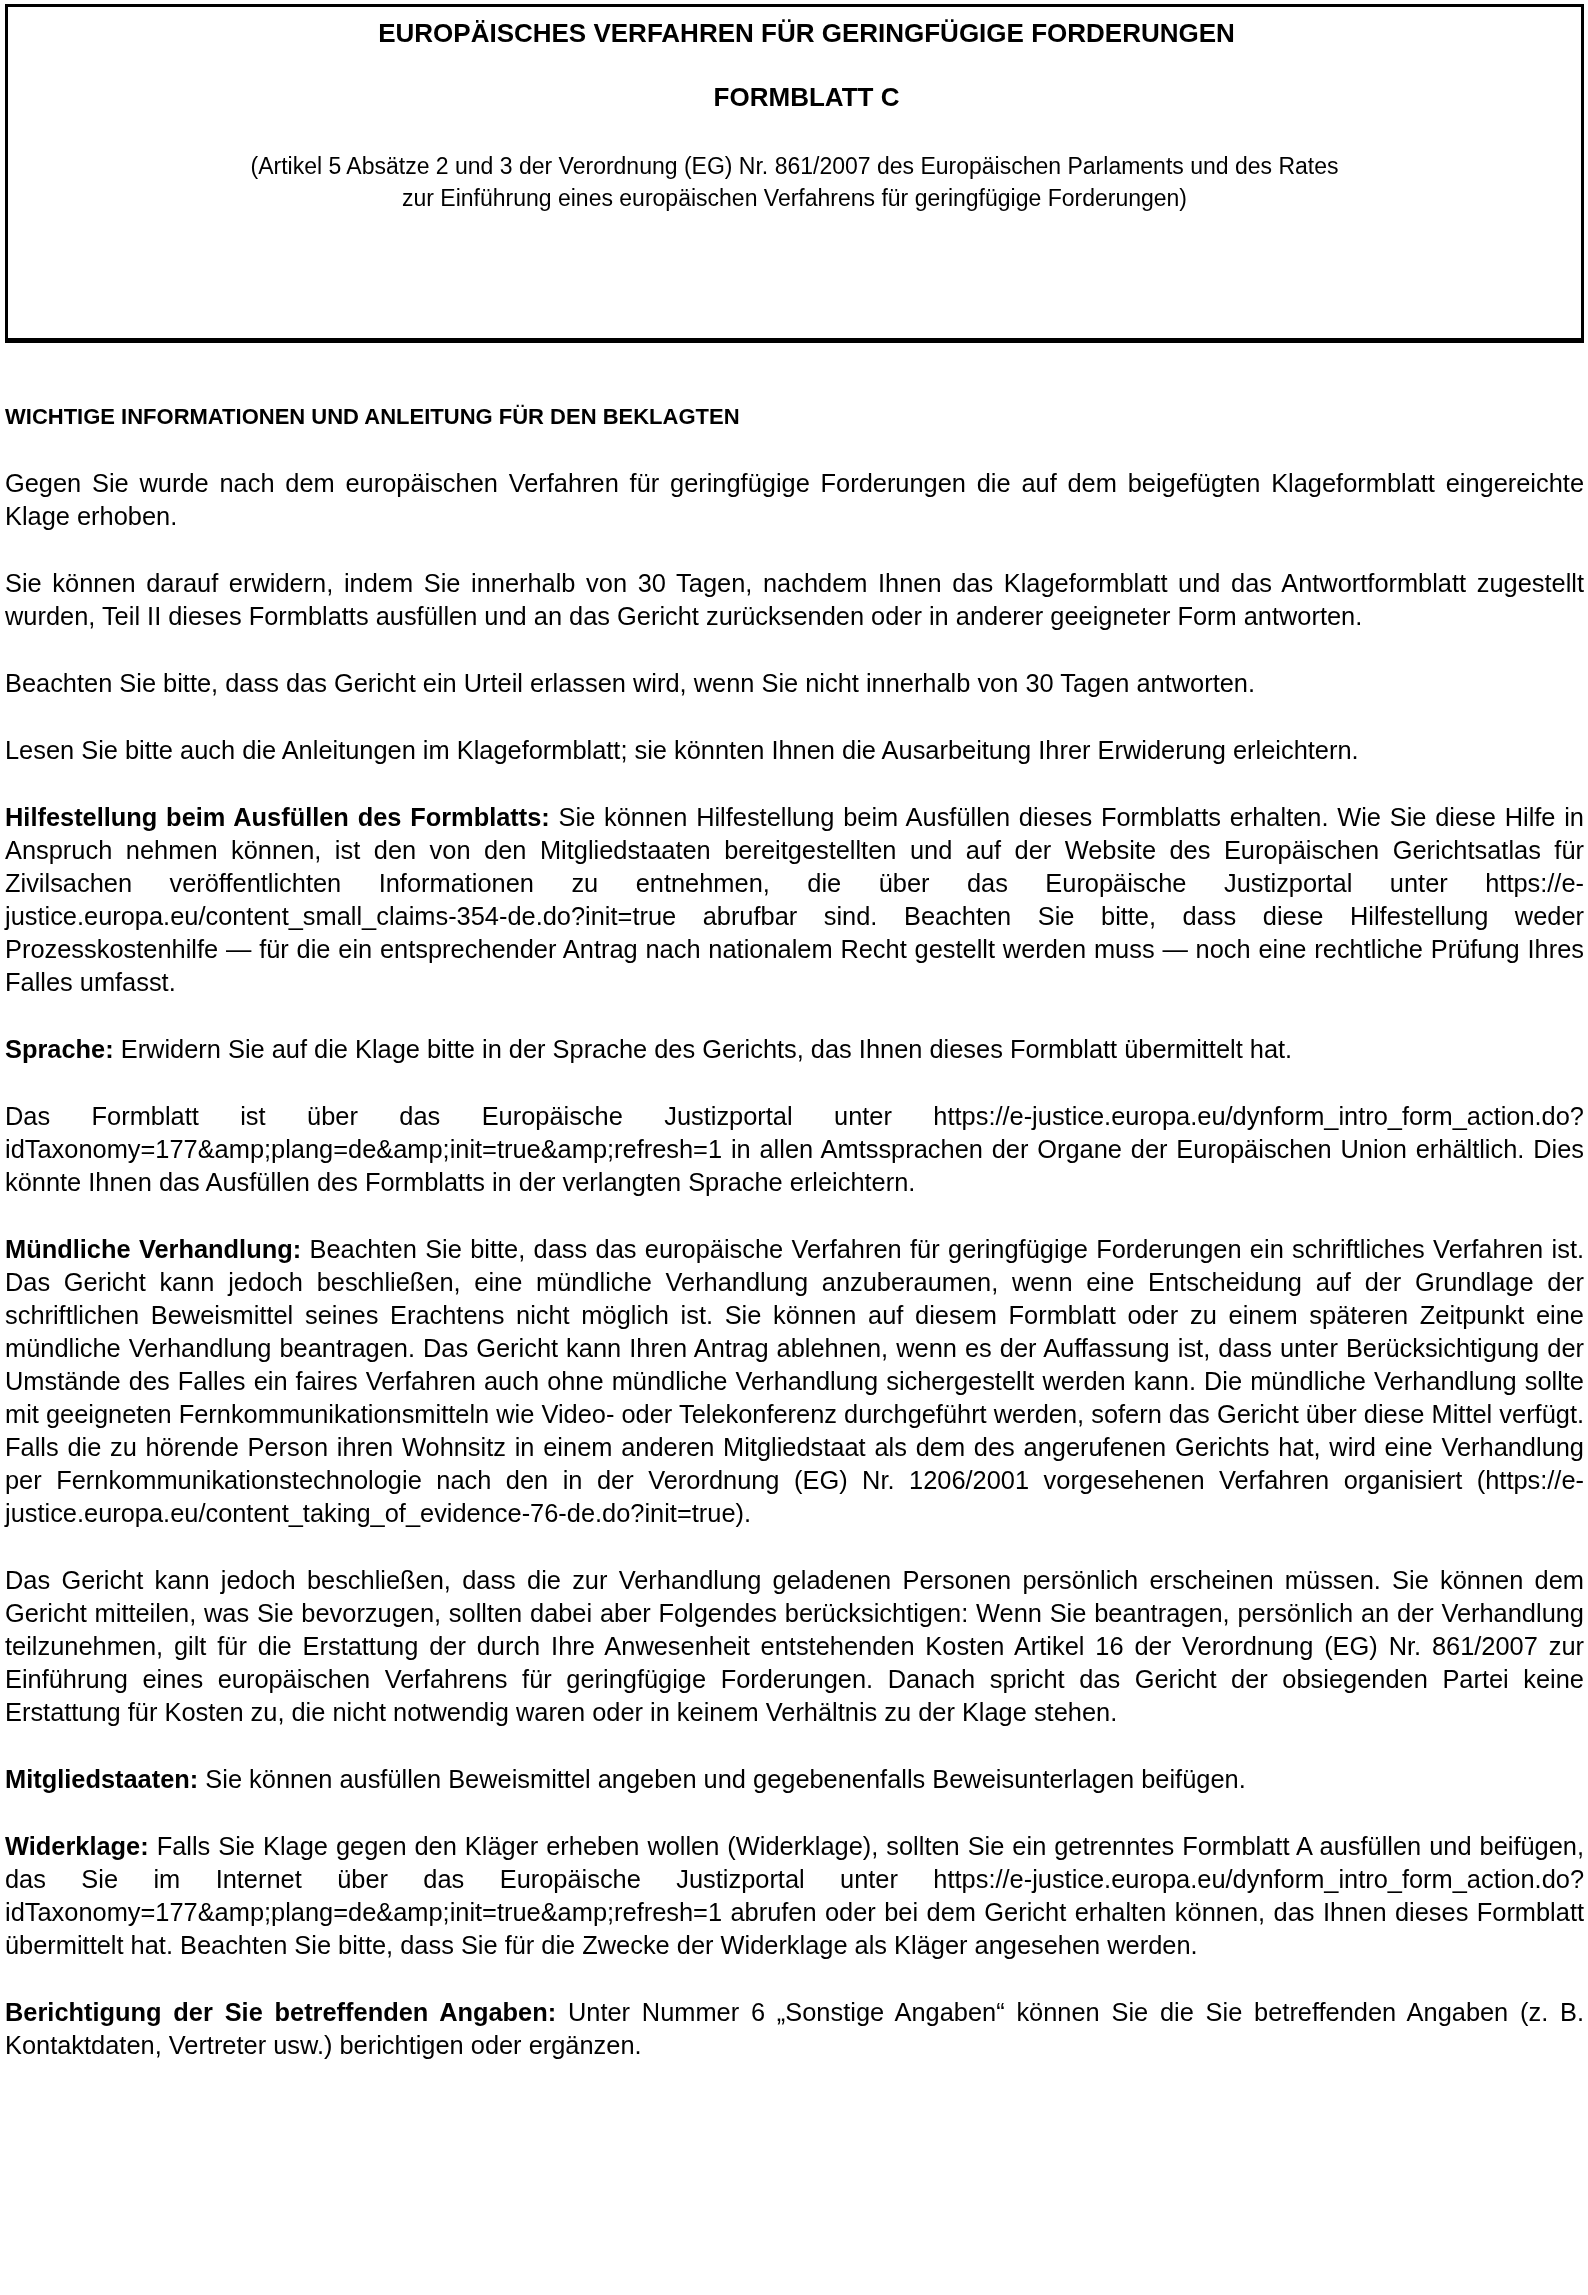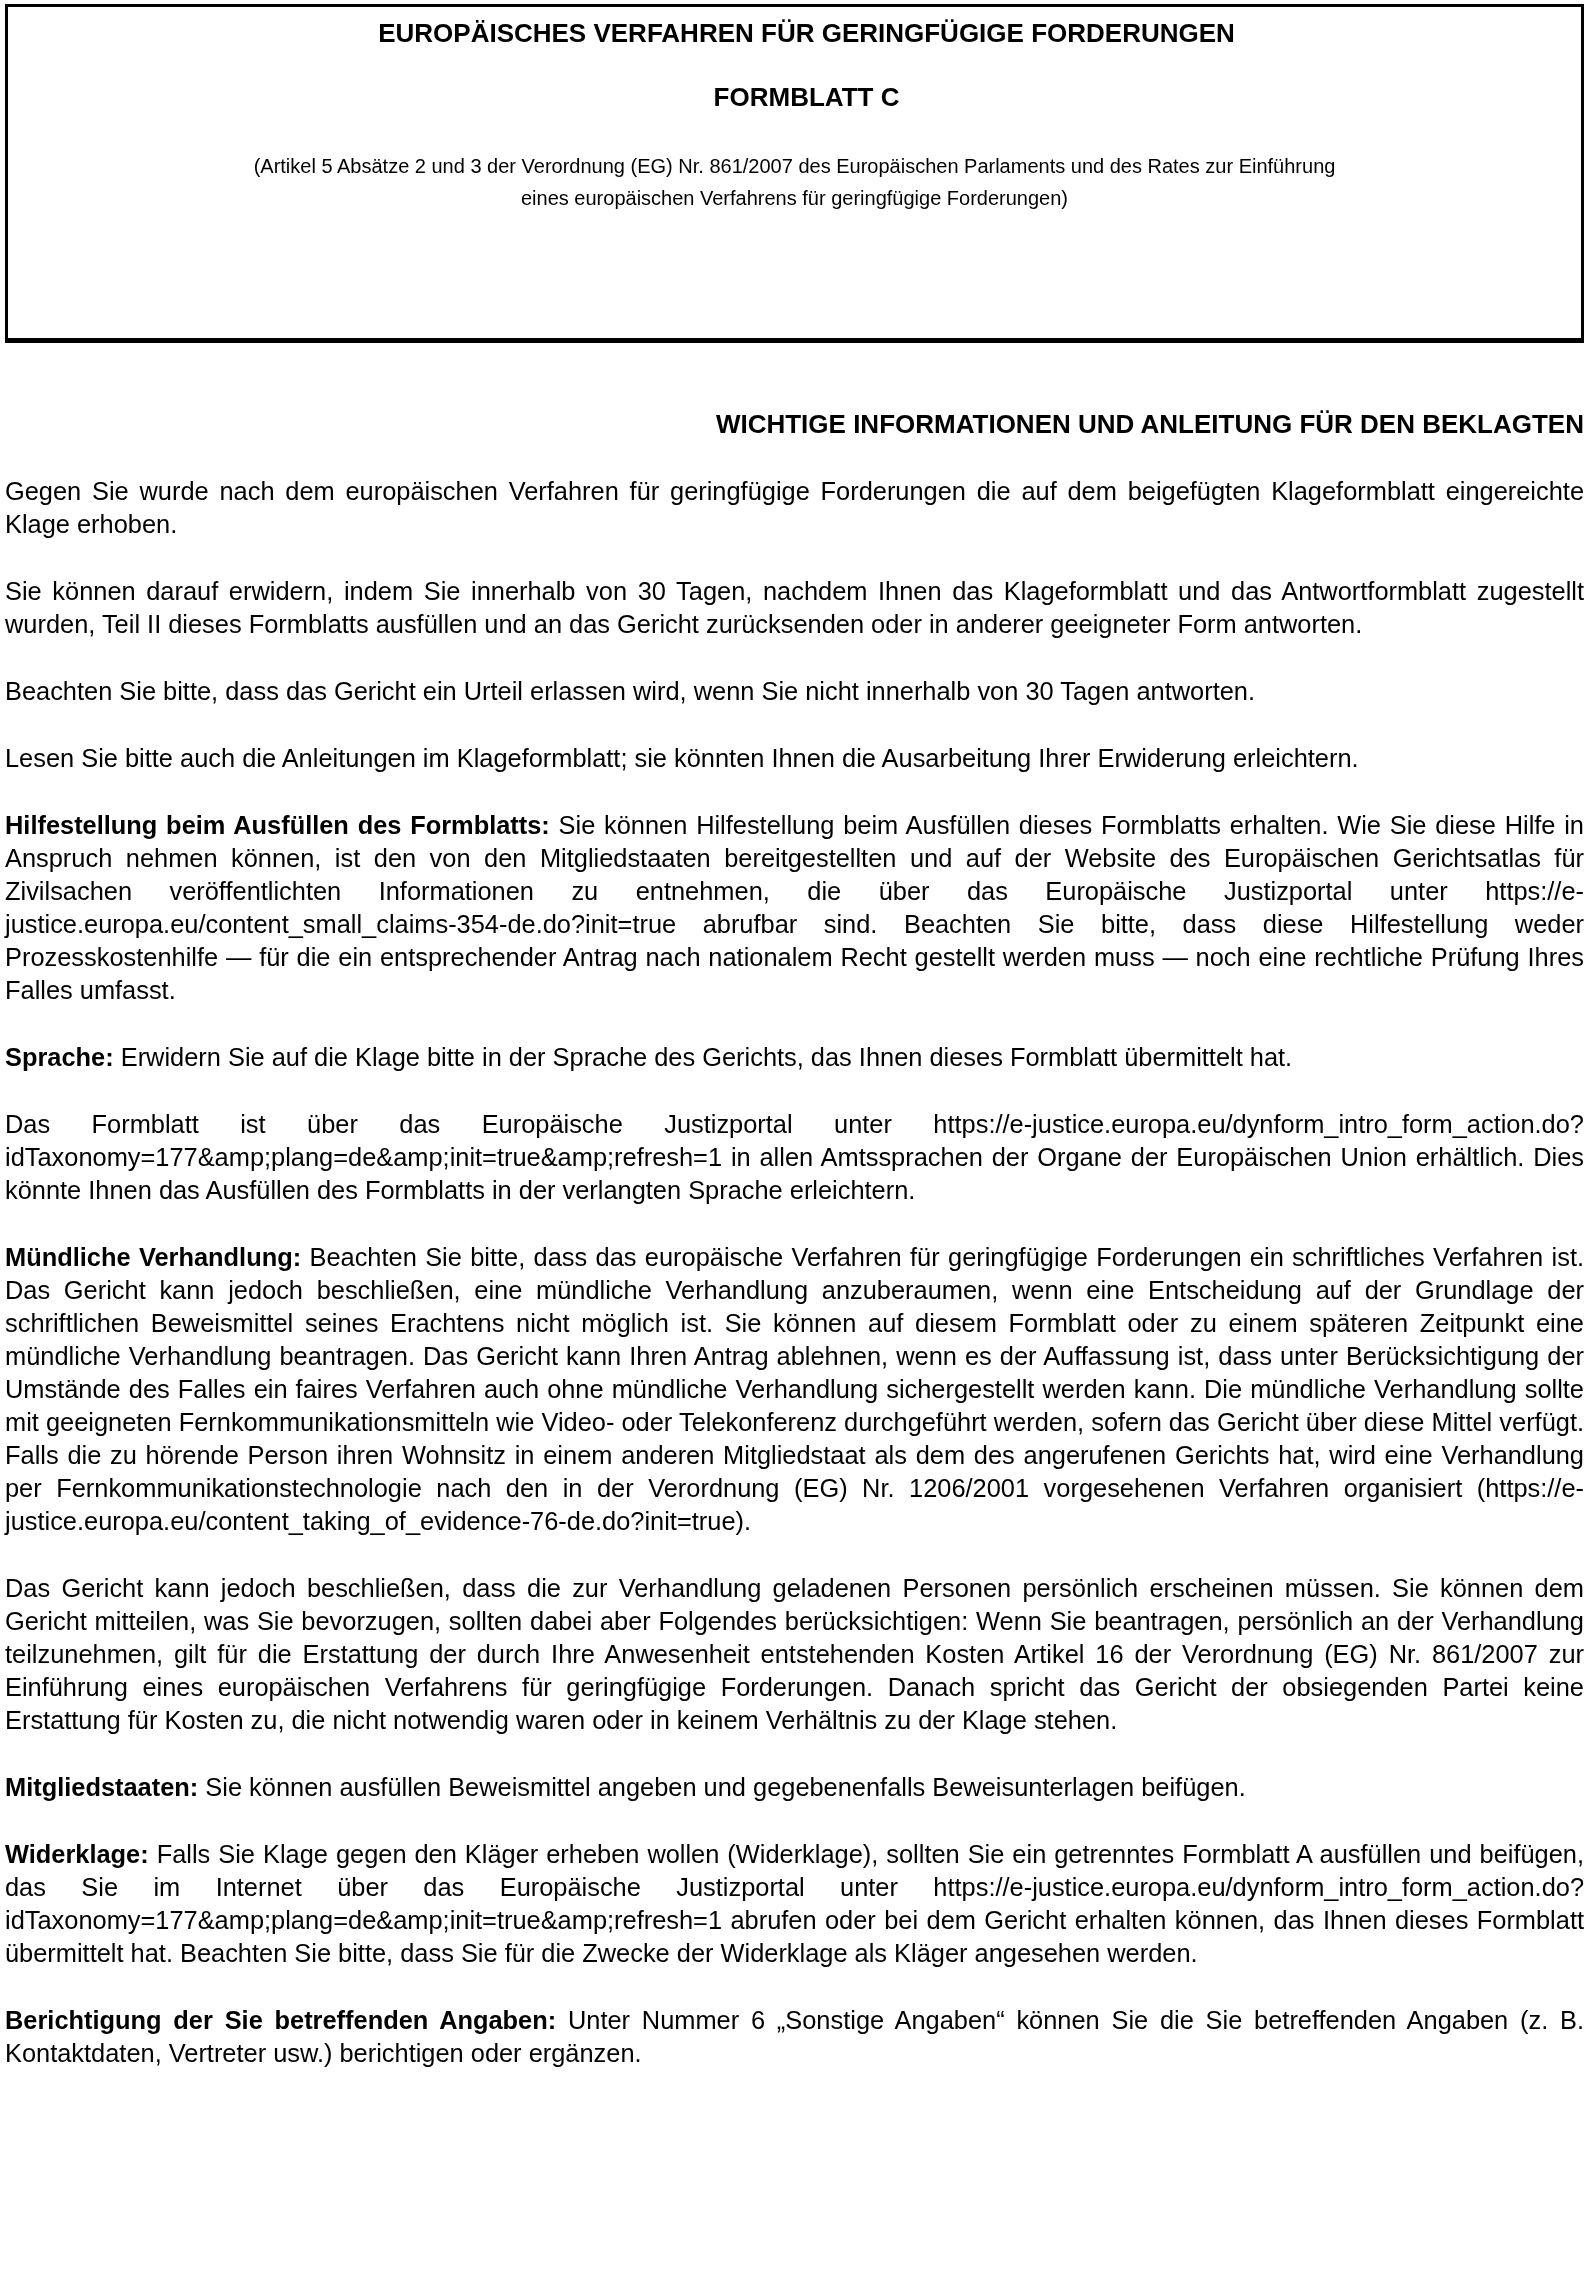--- a/index.html
+++ b/index.html
@@ -29,39 +29,39 @@
   }
   .box-title {
     font-weight: bold;
     font-size: 26px;
     line-height: 33px;
     padding-left: 24px;
   }
   .box-title.first { margin-top: 10px; }
   .box-title.gap   { margin-top: 31px; }
   .box-subtitle {
-    font-size: 20px;
+    font-size: 23px;
     line-height: 32px;
     max-width: 1111px;
     margin: 36px auto 0 auto;
   }
   .content {
     position: absolute;
     left: 5px;
     top: 400px;
     width: 1579px;
     font-size: 25.4px;
     line-height: 33px;
   }
   .section-heading {
     font-weight: bold;
-    font-size: 26px;
+    font-size: 22px;
     line-height: 33px;
-    text-align: right;
-    margin: 8px 0 34px 0;
+    text-align: left;
+    margin: 0 0 34px 0;
   }
   .content p {
     margin: 0 0 34px 0;
     text-align: justify;
     overflow-wrap: break-word;
   }
   .content p:last-child { margin-bottom: 0; }
   .lead { font-weight: bold; }
 </style>
 </head>

